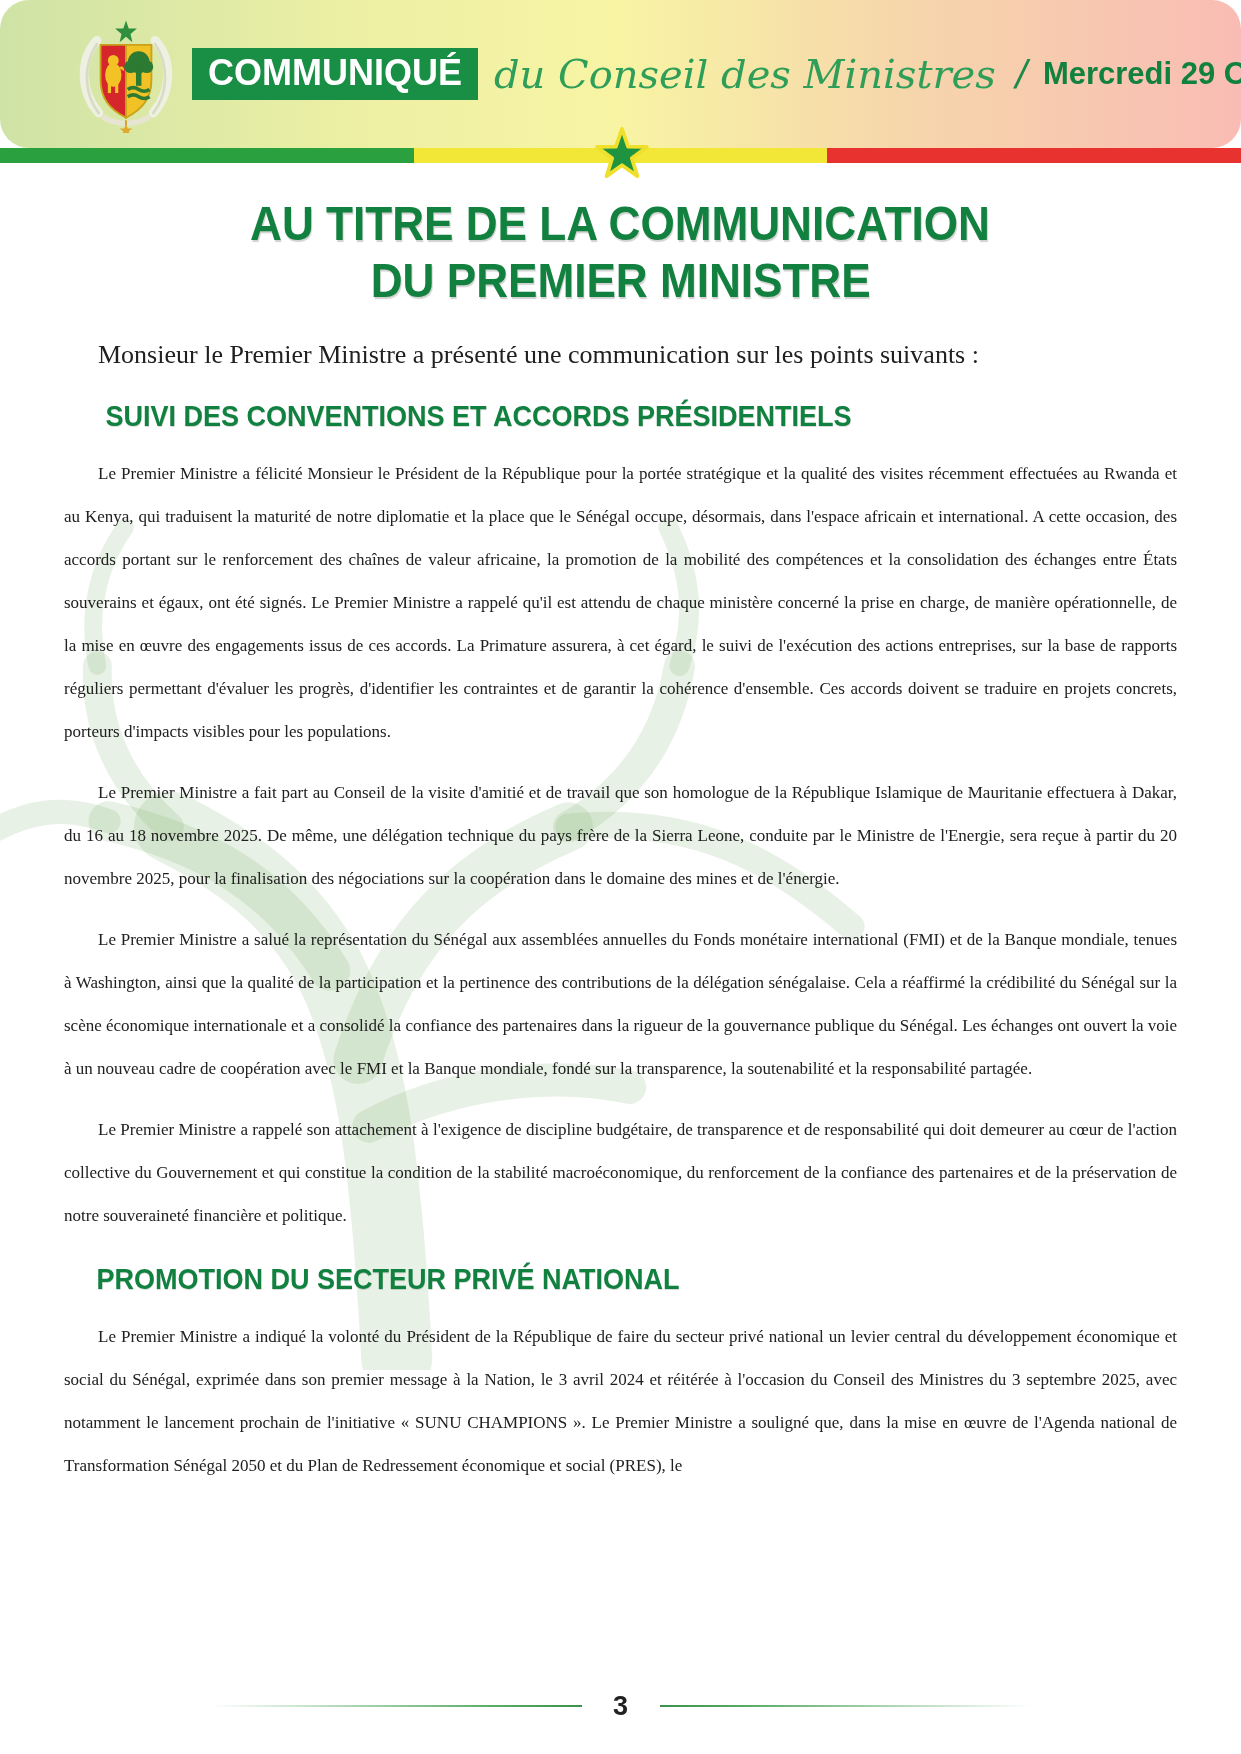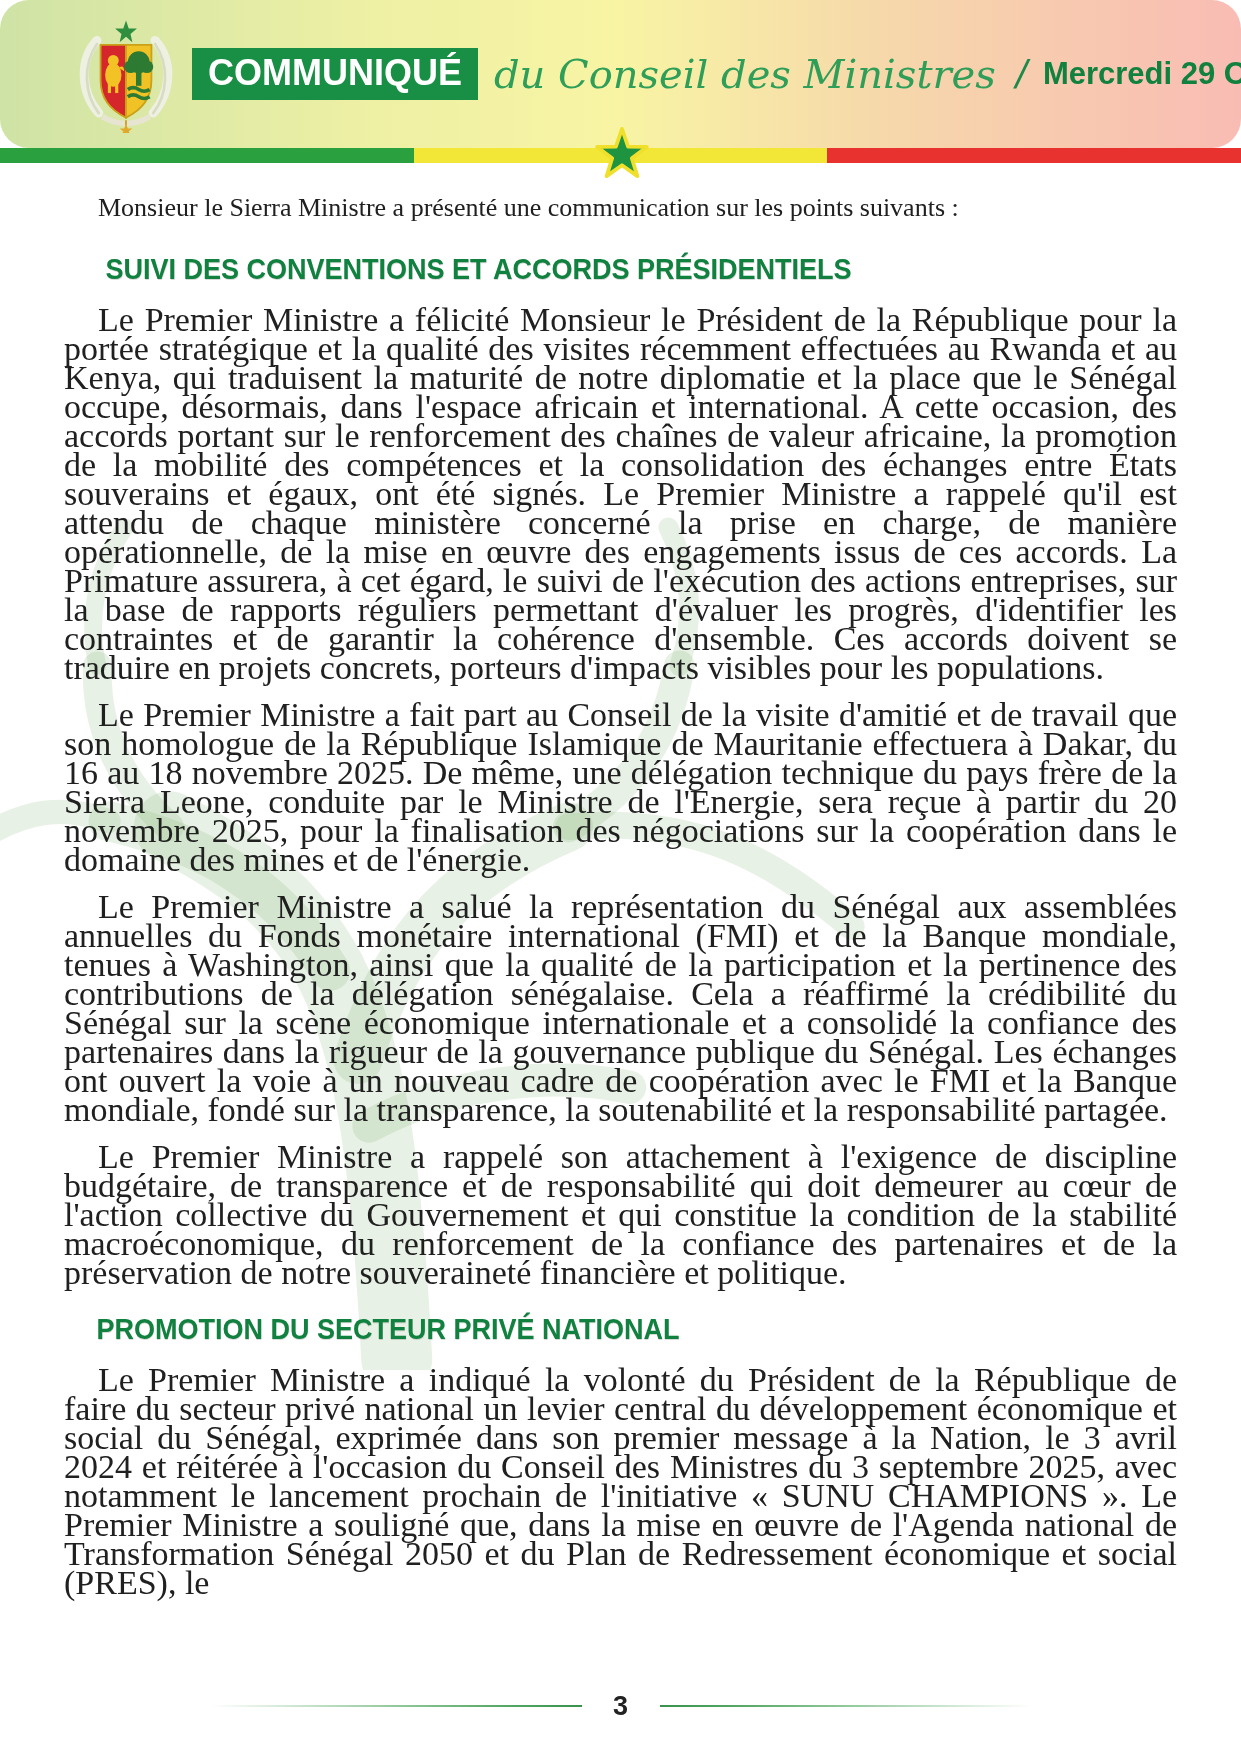--- a/index.html
+++ b/index.html
@@ -92,22 +92,22 @@
     text-align:left;
     color:#11813f;
     font-family:"Liberation Sans", sans-serif;
     font-weight:800;
     font-size:30px;
     line-height:1.2;
     text-shadow:0.5px 1px 0.5px rgba(0,0,0,0.15);
   }
   .para{
     margin:18px 64px 0 64px;
-    font-size:34px;
-    line-height:29px;
+    font-size:17px;
+    line-height:43px;
     color:#202020;
     text-align:justify;
     text-indent:34px;
   }
   
   .footer{
     position:absolute;bottom:28px;left:0;width:1241px;height:40px;
     display:flex;align-items:center;justify-content:center;
   }
   .footer-line{height:2px;width:372px;}
@@ -194,22 +194,26 @@
     <div class="seg seg-green"></div>
     <div class="seg seg-yellow"></div>
     <div class="seg seg-red"></div>
   </div>
   <svg class="band-star" viewBox="0 0 60 60">
     <polygon points="30,2 36.5,21.1 56.6,21.35 40.5,33.4 46.5,52.65 30,41 13.5,52.65 19.5,33.4 3.4,21.35 23.5,21.1" fill="#1f9440" stroke="#f0e02c" stroke-width="4" stroke-linejoin="round"></polygon>
   </svg>
 
   <div class="content">
 
-
-    <p class="intro">Monsieur le Sierra Ministre a présenté une communication sur les points suivants :</p>
+    <div class="doc-title">
+      <span class="condensed">AU TITRE DE LA COMMUNICATION</span><br>
+      <span class="condensed">DU PREMIER MINISTRE</span>
+    </div>
+
+    <p class="intro">Monsieur le Premier Ministre a présenté une communication sur les points suivants :</p>
 
     <div class="section-heading">
       <span class="condensed">SUIVI DES CONVENTIONS ET ACCORDS PRÉSIDENTIELS</span>
     </div>
     <p class="para">Le Premier Ministre a félicité Monsieur le Président de la République pour la portée stratégique et la qualité des visites récemment effectuées au Rwanda et au Kenya, qui traduisent la maturité de notre diplomatie et la place que le Sénégal occupe, désormais, dans l'espace africain et international. A cette occasion, des accords portant sur le renforcement des chaînes de valeur africaine, la promotion de la mobilité des compétences et la consolidation des échanges entre États souverains et égaux, ont été signés. Le Premier Ministre a rappelé qu'il est attendu de chaque ministère concerné la prise en charge, de manière opérationnelle, de la mise en œuvre des engagements issus de ces accords. La Primature assurera, à cet égard, le suivi de l'exécution des actions entreprises, sur la base de rapports réguliers permettant d'évaluer les progrès, d'identifier les contraintes et de garantir la cohérence d'ensemble. Ces accords doivent se traduire en projets concrets, porteurs d'impacts visibles pour les populations.</p>
     <p class="para">Le Premier Ministre a fait part au Conseil de la visite d'amitié et de travail que son homologue de la République Islamique de Mauritanie effectuera à Dakar, du 16 au 18 novembre 2025.  De même, une délégation technique du pays frère de la Sierra Leone, conduite par le Ministre de l'Energie, sera reçue à partir du 20 novembre 2025, pour la finalisation des négociations sur la coopération dans le domaine des mines et de l'énergie.</p>
 
     <p class="para">Le Premier Ministre a salué la représentation du Sénégal aux assemblées annuelles du Fonds monétaire international (FMI) et de la Banque mondiale, tenues à Washington, ainsi que la qualité de la participation et la pertinence des contributions de la délégation sénégalaise. Cela a réaffirmé la crédibilité du Sénégal sur la scène économique internationale et a consolidé la confiance des partenaires dans la rigueur de la gouvernance publique du Sénégal. Les échanges ont ouvert la voie à un nouveau cadre de coopération avec le FMI et la Banque mondiale, fondé sur la transparence, la soutenabilité et la responsabilité partagée.</p>
     <p class="para">Le Premier Ministre a rappelé son attachement à l'exigence de discipline budgétaire, de transparence et de responsabilité qui doit demeurer au cœur de l'action collective du Gouvernement et qui constitue la condition de la stabilité macroéconomique, du renforcement de la confiance des partenaires et de la préservation de notre souveraineté financière et politique.</p>
 

